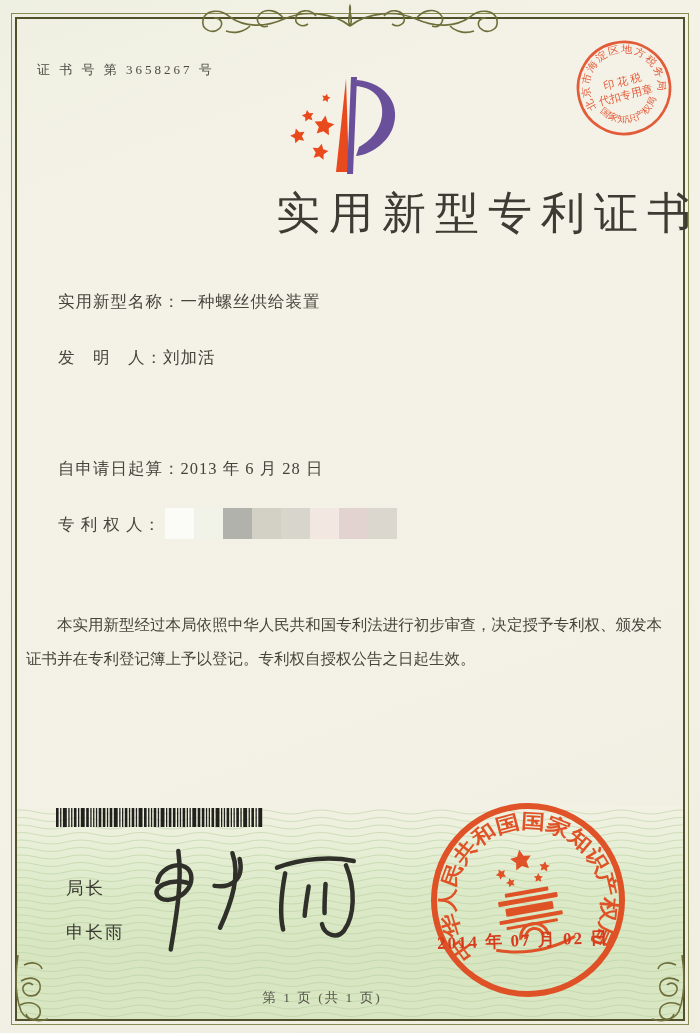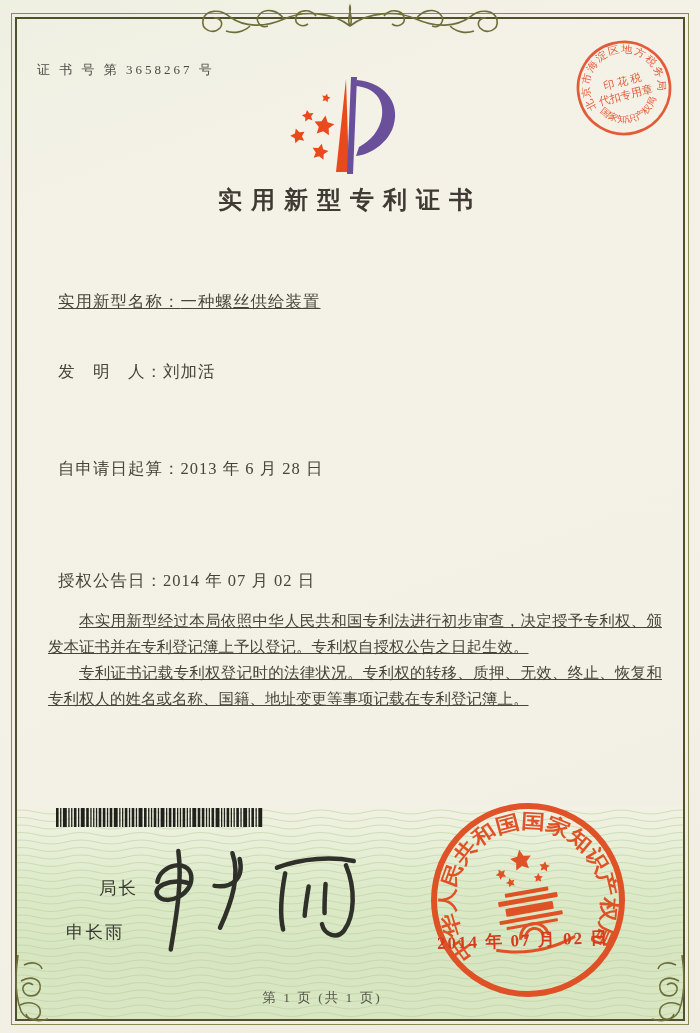--- a/index.html
+++ b/index.html
@@ -9,35 +9,35 @@
   .frame-outer{position:absolute;left:11px;right:11px;top:13px;bottom:8px;border:1px solid #8a8a55;}
   .frame-inner{position:absolute;left:15px;right:15px;top:17px;bottom:12px;border:2px solid #50502a;}
   .ornament-top{position:absolute;left:180px;top:2px;z-index:5;}
   .corner{position:absolute;bottom:10px;z-index:5;}
   .corner.left{left:12px;}
   .corner.right{right:12px;}
   .cert-no{position:absolute;left:37px;top:61px;font-size:13px;letter-spacing:3px;color:#4c4c44;}
   .tax-stamp{position:absolute;left:568px;top:32px;transform:rotate(-14deg);opacity:.92;}
   .tax-stamp text{fill:#e2502c;font-family:"Liberation Serif",serif;}
   .logo{position:absolute;left:268px;top:74px;}
-  .title{position:absolute;left:0;width:100%;top:184px;text-align:center;font-size:24px;font-weight:bold;letter-spacing:9px;color:#3e3a34;}
+  .title{position:absolute;left:0;width:100%;top:184px;text-align:right;font-size:44px;font-weight:normal;letter-spacing:9px;color:#3e3a34;}
   .field{position:absolute;left:58px;font-size:16.5px;color:#45453d;letter-spacing:1px;white-space:nowrap;}
-  .f1{top:291px;text-decoration:underline;} .f2{top:361px;text-align:right;} .f3{top:403px;} .f4{top:458px;} .f5{top:514px;} .f6{top:570px;}
+  .f1{top:291px;} .f2{top:347px;text-align:right;} .f3{top:403px;} .f4{top:458px;} .f5{top:514px;} .f6{top:570px;}
   .redact{display:inline-flex;vertical-align:middle;margin-left:4px;margin-top:-6px;height:31px;filter:blur(.4px);}
   .redact .px{display:inline-block;width:29px;height:31px;}
-  .body-text{position:absolute;left:48px;right:38px;top:608px;font-size:15.5px;line-height:26px;color:#45453b;text-align:justify;text-decoration:underline;}
+  .body-text{position:absolute;left:26px;right:38px;top:608px;font-size:15.5px;line-height:34px;color:#45453b;text-align:justify;}
   .body-text p{margin:0;text-indent:2em;}
   
   .band{position:absolute;left:16px;right:16px;top:806px;bottom:13px;background:linear-gradient(#f3f1e4 0%,#eaf0da 14%,#ddeac9 38%,#d7e6c1 70%,#d9e6c3 100%);}
   .band svg{position:absolute;left:0;top:0;}
   #waves path{stroke:#b5cd9c;fill:none;stroke-width:1;opacity:.55;}
   .barcode{position:absolute;left:55px;top:808px;z-index:2;}
   .barcode rect{fill:#20201c;}
   .director{position:absolute;left:66px;z-index:2;font-family:"Liberation Sans",sans-serif;color:#3b3b31;font-size:17.5px;letter-spacing:2px;}
-  .d1{top:876px;margin-left:33px;} .d2{top:920px;}
+  .d1{top:876px;} .d2{top:920px;}
   .sig{position:absolute;left:128px;top:840px;z-index:2;transform:rotate(-2deg);}
   .sig path{stroke:#30302a;stroke-width:4.5;fill:none;stroke-linecap:round;}
   .agency-seal{position:absolute;left:426px;top:798px;z-index:2;transform:rotate(-10deg);opacity:.95;}
   .agency-seal text{fill:#e04a1e;font-family:"Liberation Serif",serif;font-weight:bold;}
   .agency-seal .shape{fill:#e04a1e;}
   .agency-seal .line{stroke:#e04a1e;fill:none;}
   .seal-date{position:absolute;left:437px;top:929px;z-index:3;font-size:17px;color:#d63b1d;letter-spacing:2px;transform:rotate(-2deg);font-weight:bold;}
   .footer{position:absolute;left:0;width:100%;top:989px;text-align:center;z-index:3;font-size:13.5px;color:#55554a;letter-spacing:2px;transform:translateX(-28px);}
   .flour path{stroke:#6e6e3a;fill:none;stroke-width:1.6;}
 </style>
@@ -143,25 +143,33 @@
       <polygon points="83,3 89,3 85,100 79,100"></polygon>
       <path d="M89,6 C120,9 134,33 124,56 C116,73 99,81 88,82 L91,73 C102,67 112,57 114,42 C116,25 106,13 87,12 Z"></path>
     </g>
   </svg>
 
   <div class="title">实用新型专利证书</div>
 
   <div class="field f1"><span>实用新型名称：</span><span>一种螺丝供给装置</span></div>
   <div class="field f2"><span>发　明　人：</span><span>刘加活</span></div>
   <div class="field f4"><span>自申请日起算：</span><span>2013 年 6 月 28 日</span></div>
-  <div class="field f6"><span>授权公告日：</span><span>2014 年 07 月 02 日</span></div>
+  <div class="field f5"><span>专 利 权 人：</span><span class="redact">
+        <span class="px" style="background: rgb(251, 251, 247);"></span>
+        <span class="px" style="background: rgb(241, 242, 232);"></span>
+        <span class="px" style="background: rgb(178, 178, 172);"></span>
+        <span class="px" style="background: rgb(211, 208, 198);"></span>
+        <span class="px" style="background: rgb(216, 213, 204);"></span>
+        <span class="px" style="background: rgb(243, 231, 226);"></span>
+        <span class="px" style="background: rgb(226, 210, 208);"></span>
+        <span class="px" style="background: rgb(219, 215, 207);"></span>
+      </span></div>
 
   <div class="body-text">
     <p>本实用新型经过本局依照中华人民共和国专利法进行初步审查，决定授予专利权、颁发本证书并在专利登记簿上予以登记。专利权自授权公告之日起生效。</p>
-    <p>专利证书记载专利权登记时的法律状况。专利权的转移、质押、无效、终止、恢复和专利权人的姓名或名称、国籍、地址变更等事项记载在专利登记簿上。</p>
   </div>
 
   <svg class="barcode" id="barcode-bars" width="210" height="19">
       <rect x="1" y="0" width="2.6" height="19"></rect>
       <rect x="5.1" y="0" width="1.3" height="19"></rect>
       <rect x="7.8999999999999995" y="0" width="3.9000000000000004" height="19"></rect>
       <rect x="13.3" y="0" width="1.3" height="19"></rect>
       <rect x="16.1" y="0" width="1.3" height="19"></rect>
       <rect x="18.900000000000002" y="0" width="2.6" height="19"></rect>
       <rect x="23" y="0" width="1.3" height="19"></rect>

